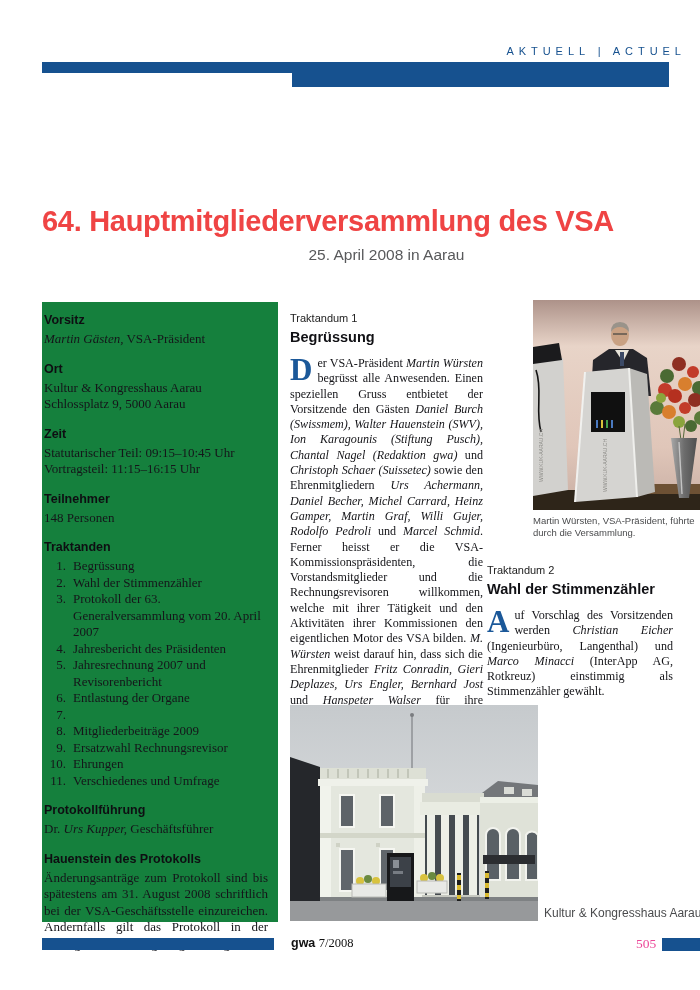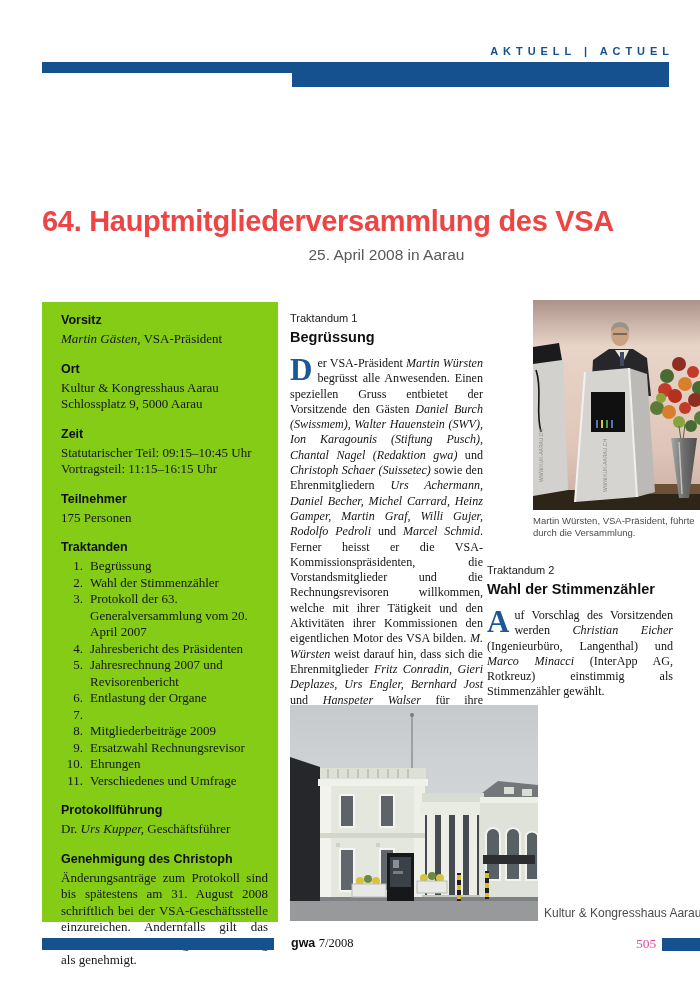--- a/index.html
+++ b/index.html
@@ -2,39 +2,39 @@
 <html lang="de"><head>
 <meta charset="utf-8">
 <style>
   html,body{margin:0;padding:0;background:#ffffff;}
   .page{
     position:relative;width:700px;height:990px;background:#ffffff;
     font-family:"Liberation Sans",sans-serif;overflow:hidden;color:#1a1a1a;
   }
   
   .kicker{
-    position:absolute;top:45px;right:31px;font-size:11px;font-weight:bold;
+    position:absolute;top:45px;right:19px;font-size:11px;font-weight:normal;
     letter-spacing:0.45em;margin-right:-0.45em;color:#16518f;text-align:right;
   }
   .bar{position:absolute;background:#16518f;}
   .bar-top-left{left:42px;top:62px;width:250px;height:11px;}
   .bar-top-right{left:292px;top:62px;width:377px;height:25px;}
   
   .title{
     position:absolute;left:42px;top:204px;width:620px;font-size:29px;
     font-weight:bold;letter-spacing:-0.3px;color:#ef4444;line-height:34px;
   }
   .subtitle{
     position:absolute;left:290px;top:246px;width:193px;text-align:center;
     font-size:15.5px;color:#58595b;
   }
   
   .sidebar{
     position:absolute;left:42px;top:302px;width:236px;height:620px;
-    background:#84cc16;box-sizing:border-box;padding:8px 10px 8px 19px;
+    background:#15803d;box-sizing:border-box;padding:8px 10px 8px 2px;
     font-family:"Liberation Serif",serif;font-size:13px;line-height:16.5px;color:#15151a;
   }
   .side-h{
     font-family:"Liberation Sans",sans-serif;font-weight:bold;font-size:12.5px;
     color:#0e0e12;margin:13px 0 3px 0;line-height:16px;
   }
   .side-h.first{margin-top:2px;}
   .side-p{margin:0;}
   .agenda{margin:0;}
   .agenda-row{display:flex;}
@@ -92,21 +92,21 @@
 
     <div class="side-h">Ort</div>
     <p class="side-p">Kultur &amp; Kongresshaus Aarau</p>
     <p class="side-p">Schlossplatz 9, 5000 Aarau</p>
 
     <div class="side-h">Zeit</div>
     <p class="side-p">Statutarischer Teil: 09:15–10:45 Uhr</p>
     <p class="side-p">Vortragsteil: 11:15–16:15 Uhr</p>
 
     <div class="side-h">Teilnehmer</div>
-    <p class="side-p">175 Personen</p>
+    <p class="side-p">148 Personen</p>
 
     <div class="side-h">Traktanden</div>
     <div class="agenda">
       <div class="agenda-row">
           <span class="agenda-num">1.</span>
           <span class="agenda-text">Begrüssung</span>
         </div>
       <div class="agenda-row">
           <span class="agenda-num">2.</span>
           <span class="agenda-text">Wahl der Stimmenzähler</span>
@@ -144,21 +144,21 @@
         </div>
       <div class="agenda-row">
           <span class="agenda-num">11.</span>
           <span class="agenda-text">Verschiedenes und Umfrage</span>
         </div>
     </div>
 
     <div class="side-h">Protokollführung</div>
     <p class="side-p"><span>Dr. </span><i>Urs Kupper,</i><span> Geschäftsführer</span></p>
 
-    <div class="side-h">Genehmigung des Christoph</div>
+    <div class="side-h">Hauenstein des Protokolls</div>
     <p class="side-p side-just">Änderungsanträge zum Protokoll sind bis spätestens am 31. August 2008 schriftlich bei der VSA-Geschäftsstelle einzureichen. Andernfalls gilt das Protokoll in der vorliegenden Fassung als genehmigt.</p>
   </aside>
 
   <section class="col-mid">
     <div class="trk-label">Traktandum 1</div>
     <div class="trk-heading">Begrüssung</div>
     <div class="body-serif">
       <span class="dropcap">D</span><span><span>er VSA-Präsident </span><i>Martin Würsten</i><span> begrüsst alle Anwesenden. Einen speziellen Gruss entbietet der Vorsitzende den Gästen </span><i>Daniel Burch (Swissmem), Walter Hauenstein (SWV), Ion Karagounis (Stiftung Pusch), Chantal Nagel (Redaktion gwa)</i><span> und </span><i>Christoph Schaer (Suissetec)</i><span> sowie den Ehrenmitgliedern </span><i>Urs Achermann, Daniel Becher, Michel Carrard, Heinz Gamper, Martin Graf, Willi Gujer, Rodolfo Pedroli</i><span> und </span><i>Marcel Schmid</i><span>. Ferner heisst er die VSA-Kommissionspräsidenten, die Vorstandsmitglieder und die Rechnungsrevisoren willkommen, welche mit ihrer Tätigkeit und den Aktivitäten ihrer Kommissionen den eigentlichen Motor des VSA bilden. </span><i>M. Würsten</i><span> weist darauf hin, dass sich die Ehrenmitglieder </span><i>Fritz Conradin, Gieri Deplazes, Urs Engler, Bernhard Jost</i><span> und </span><i>Hanspeter Walser</i><span> für ihre Abwesenheit entschuldigt haben. Auf die Verlesung der übrigen Entschuldigungen wird verzichtet.</span></span>
     </div>
   </section>

